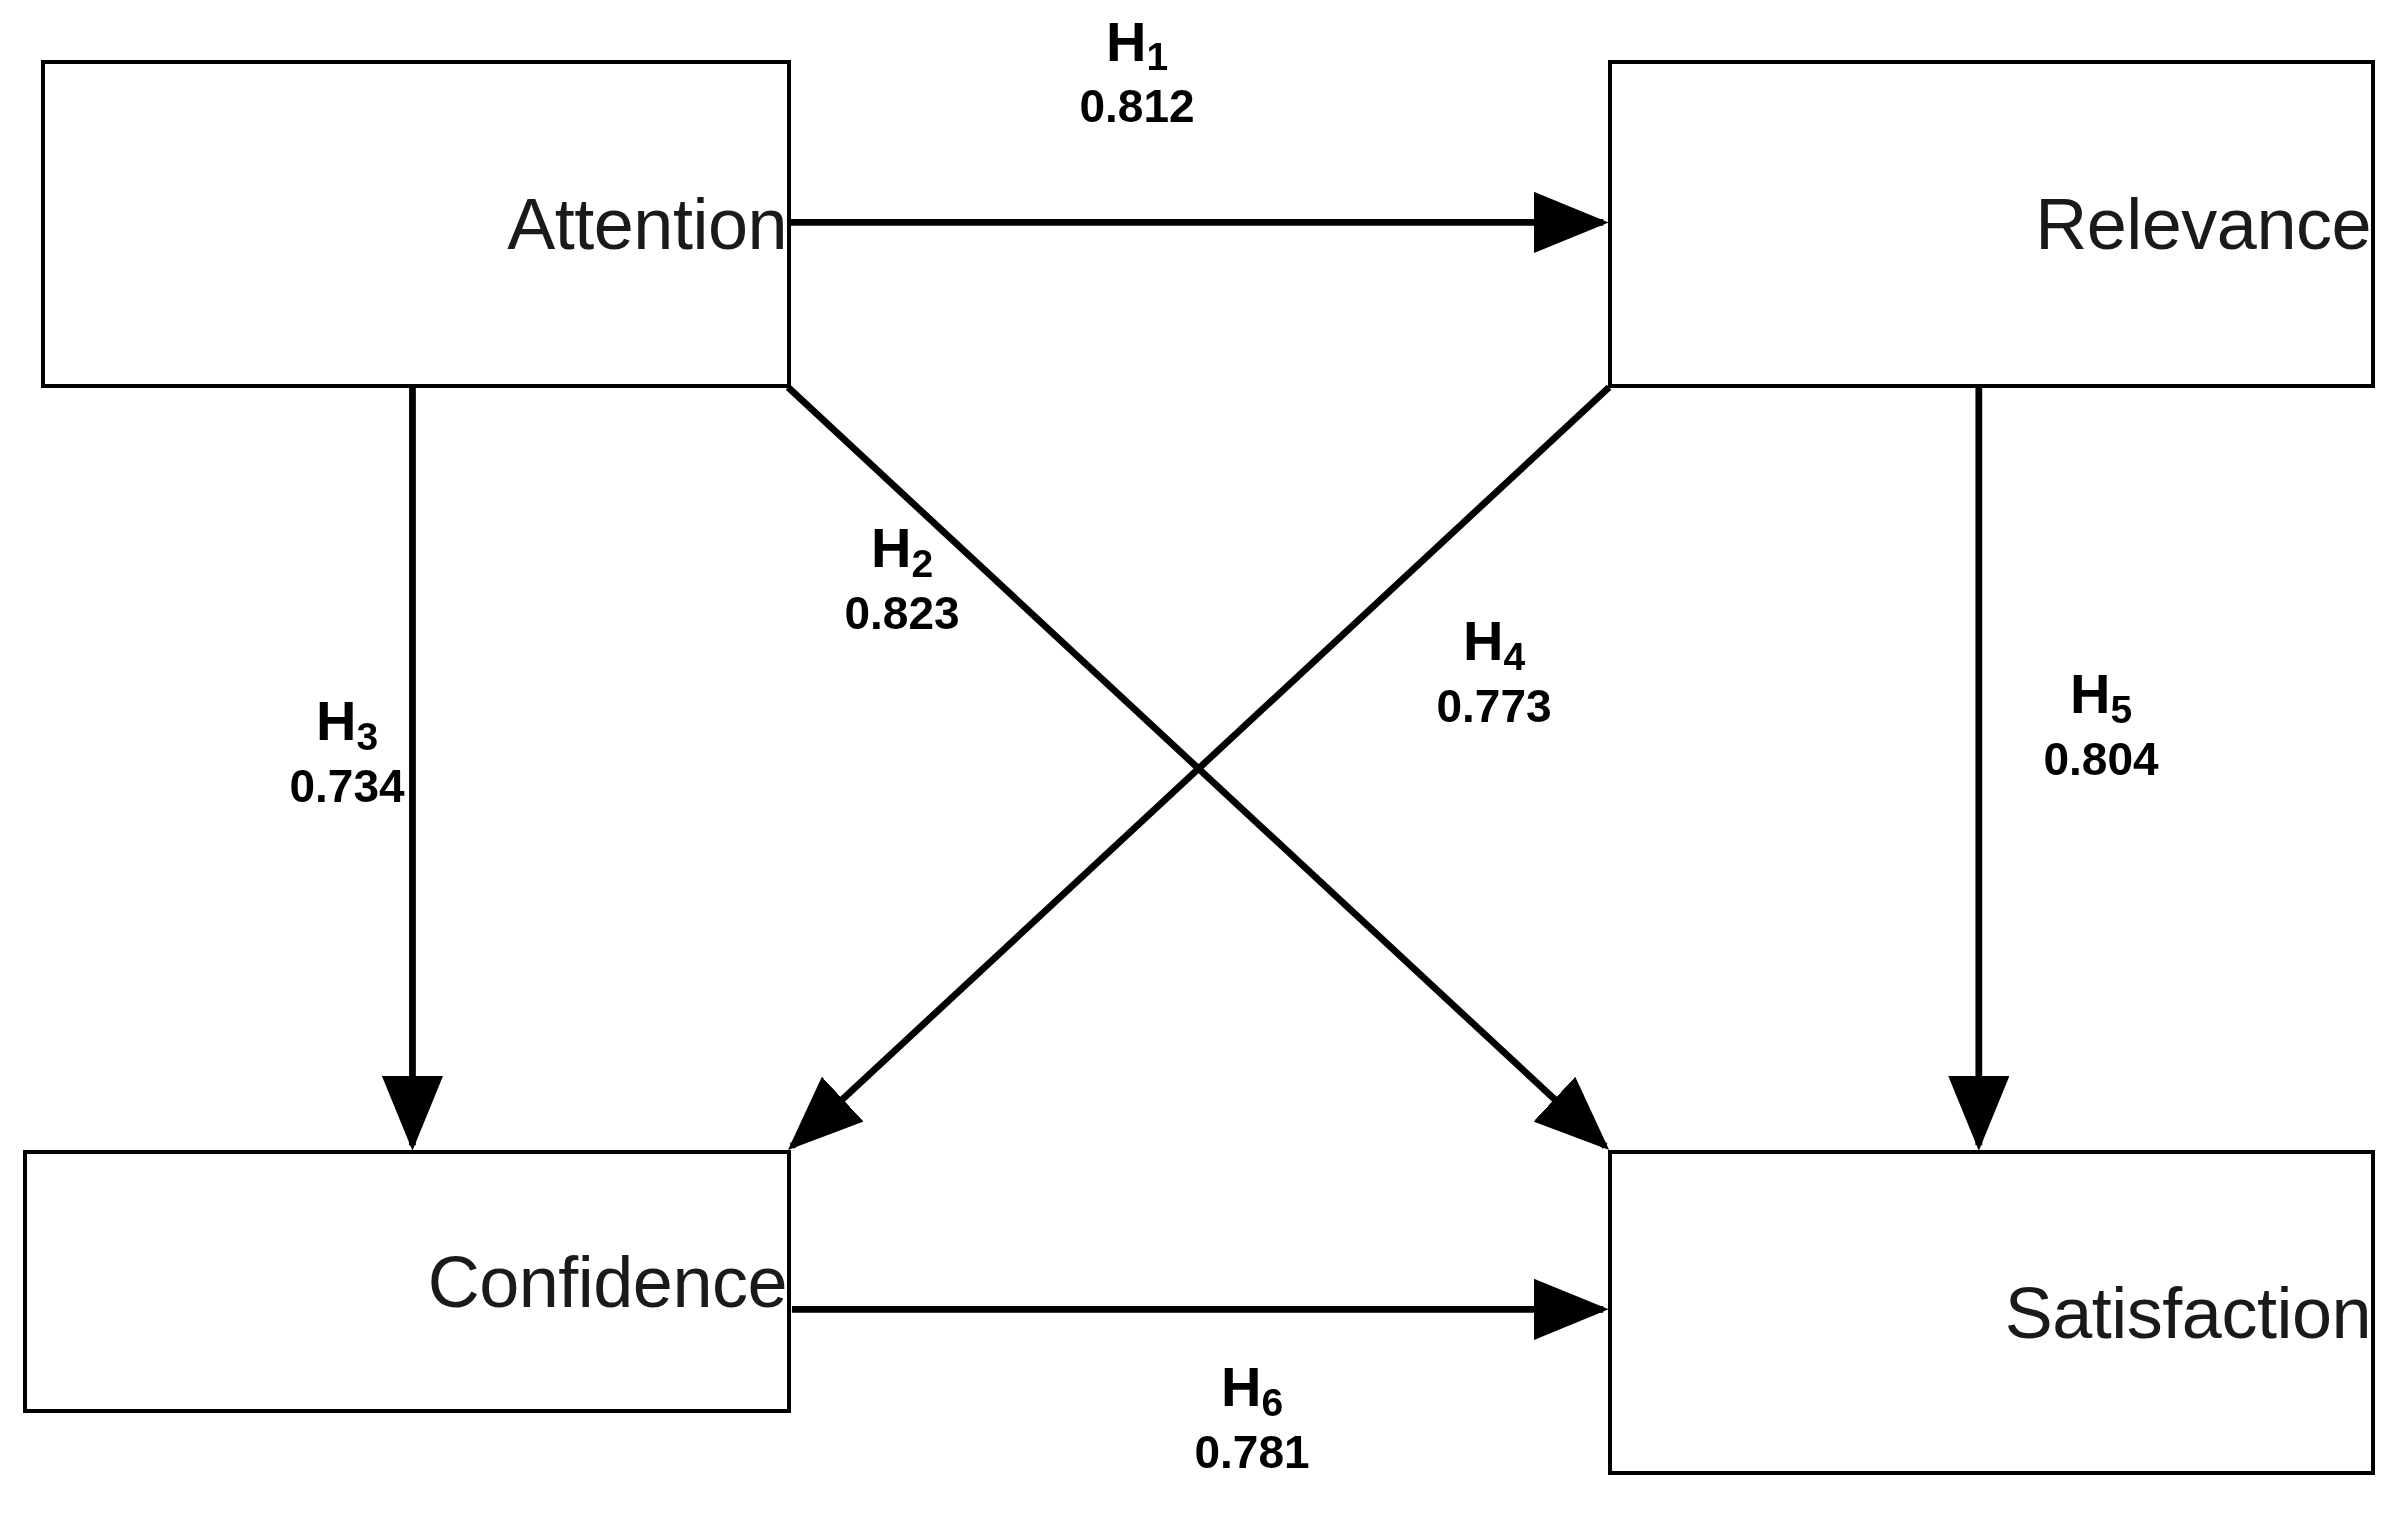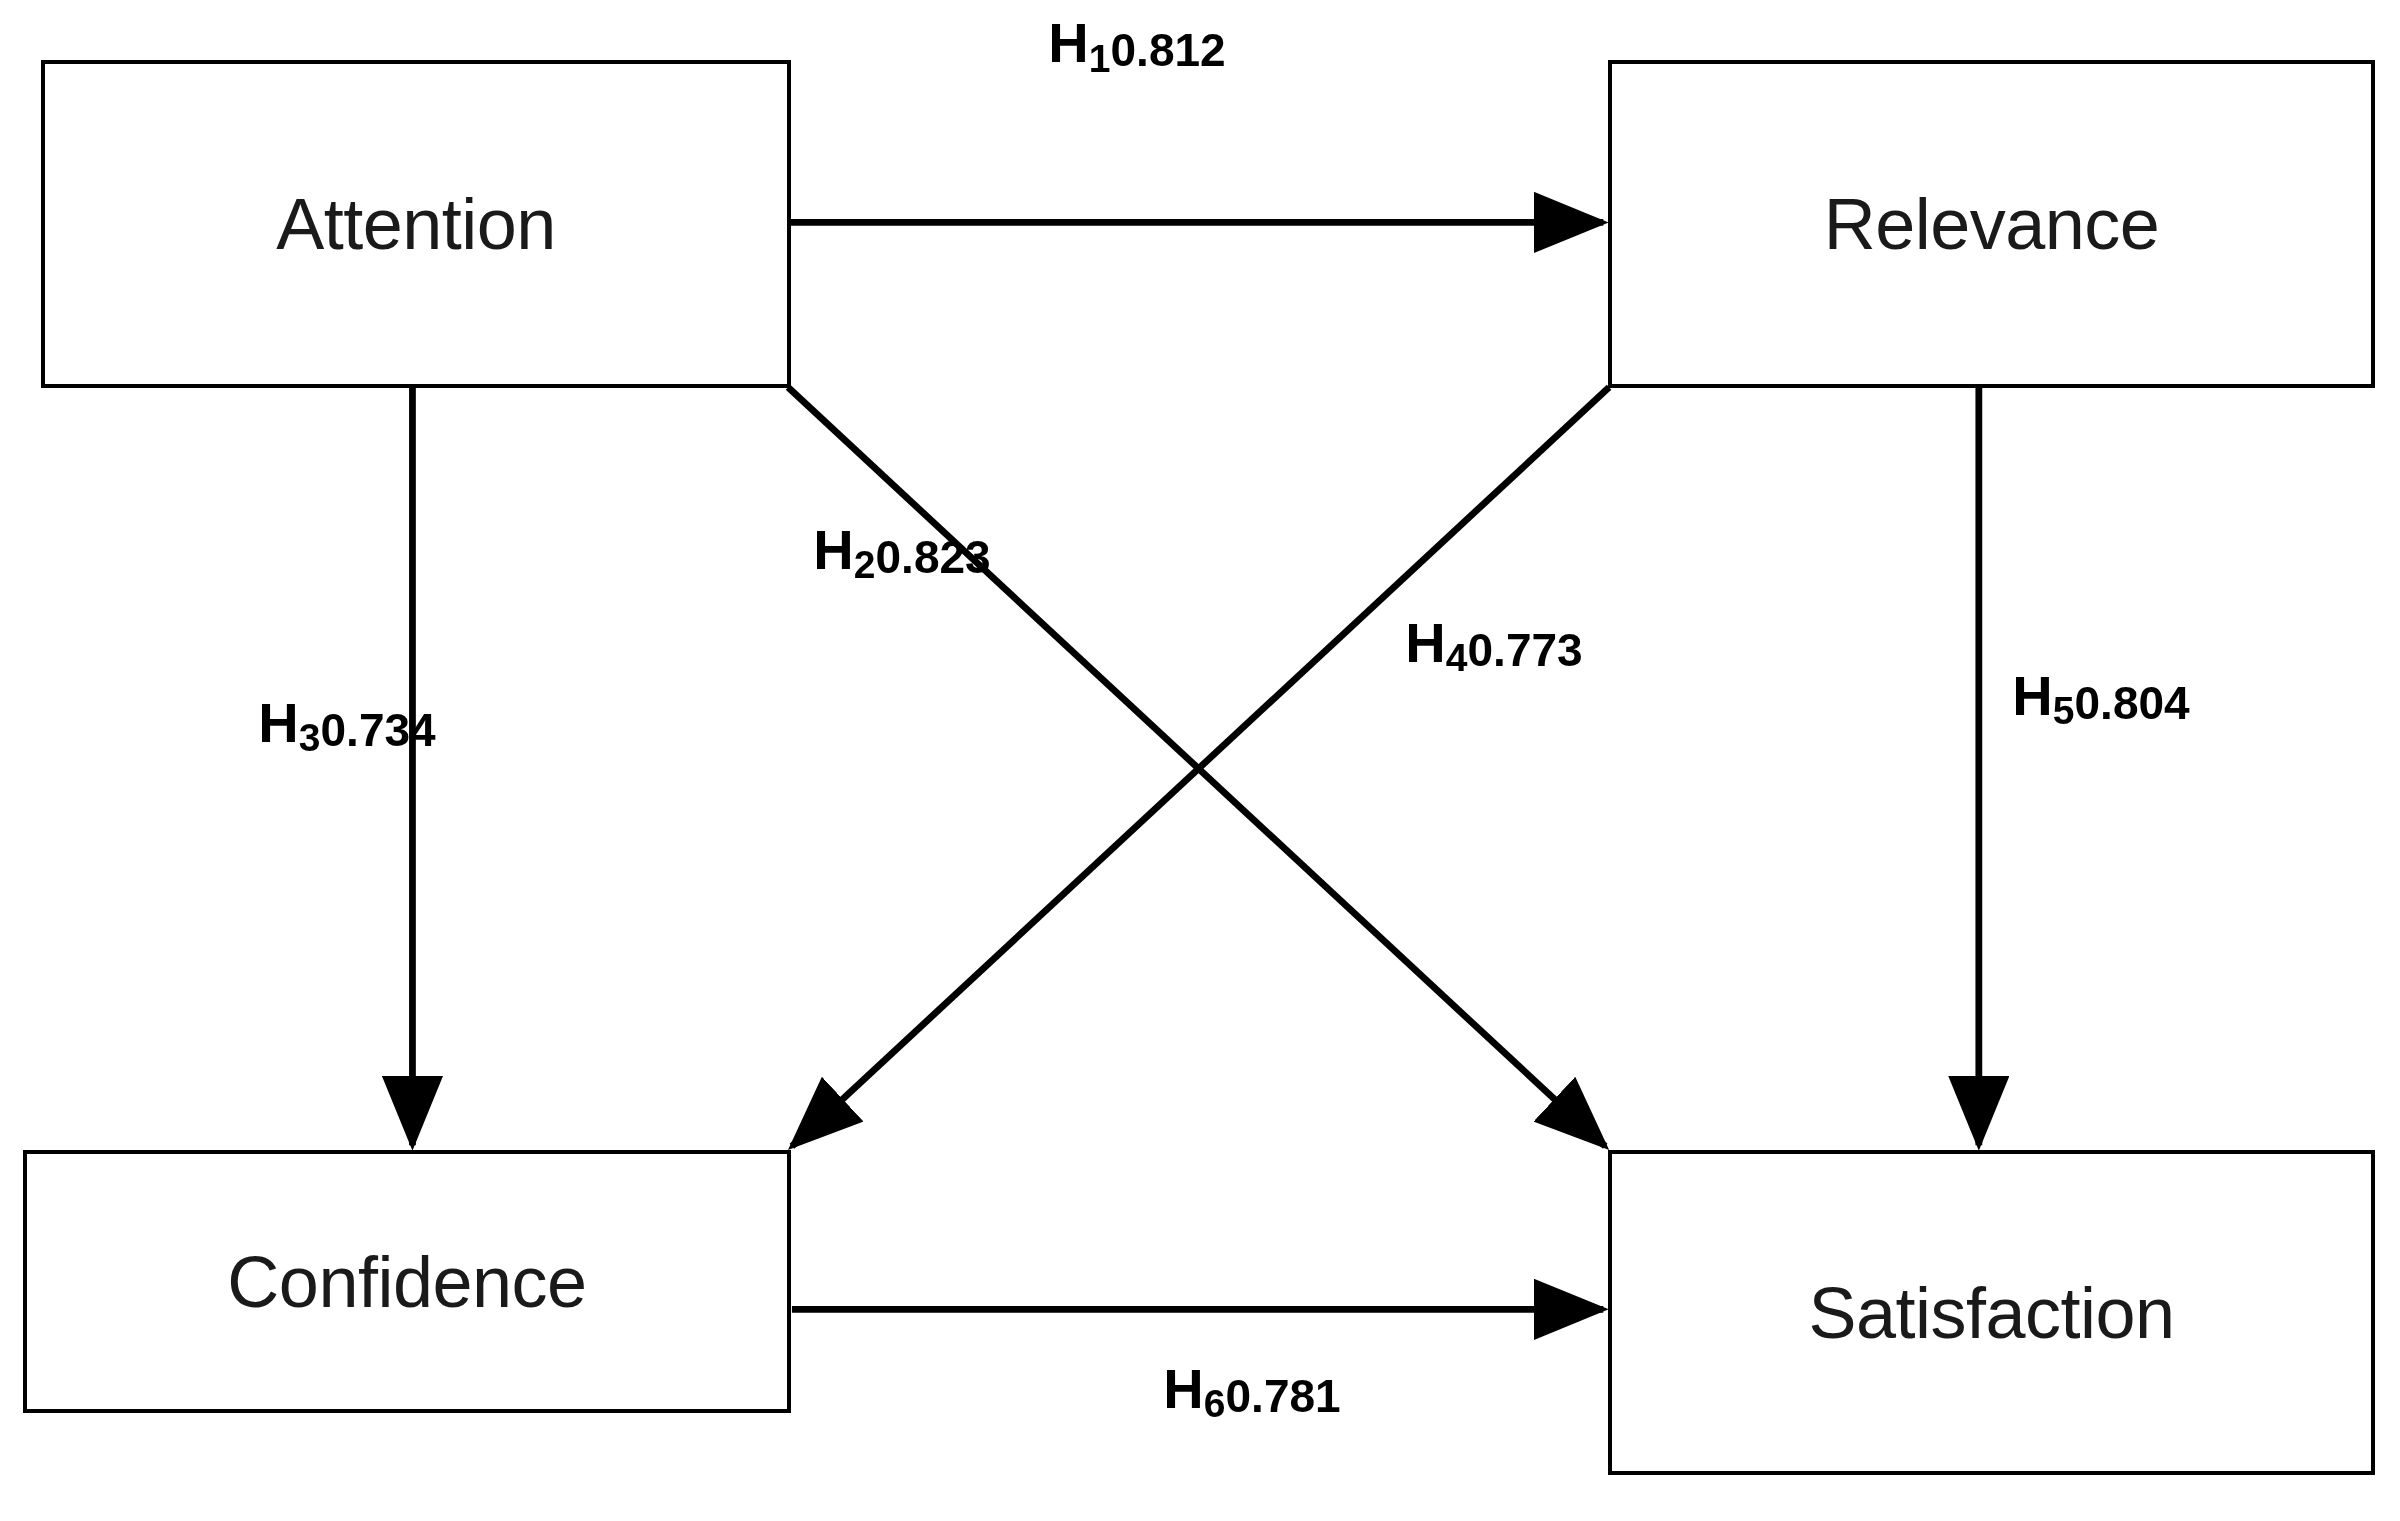--- a/index.html
+++ b/index.html
@@ -19,38 +19,38 @@
     position: absolute;
     left: 0;
     top: 0;
     width: 2401px;
     height: 1522px;
   }
   .node-box {
     position: absolute;
     display: flex;
     align-items: center;
-    justify-content: center;
+    justify-content: flex-end;
     box-sizing: border-box;
     border: 4.9px solid #000000;
     background: #ffffff;
   }
   .node-label {
     font-family: "Liberation Sans", sans-serif;
     font-size: 72px;
     font-weight: 400;
     color: #1a1a1a;
     letter-spacing: -0.5px;
     line-height: 1;
     white-space: nowrap;
   }
   .path-label {
     position: absolute;
     display: flex;
-    flex-direction: row;
+    flex-direction: column;
     align-items: center;
     line-height: 1;
     white-space: nowrap;
   }
   .hyp-name {
     font-family: "Liberation Sans", sans-serif;
     font-weight: bold;
     font-size: 56px;
     color: #000000;
     letter-spacing: 0px;

